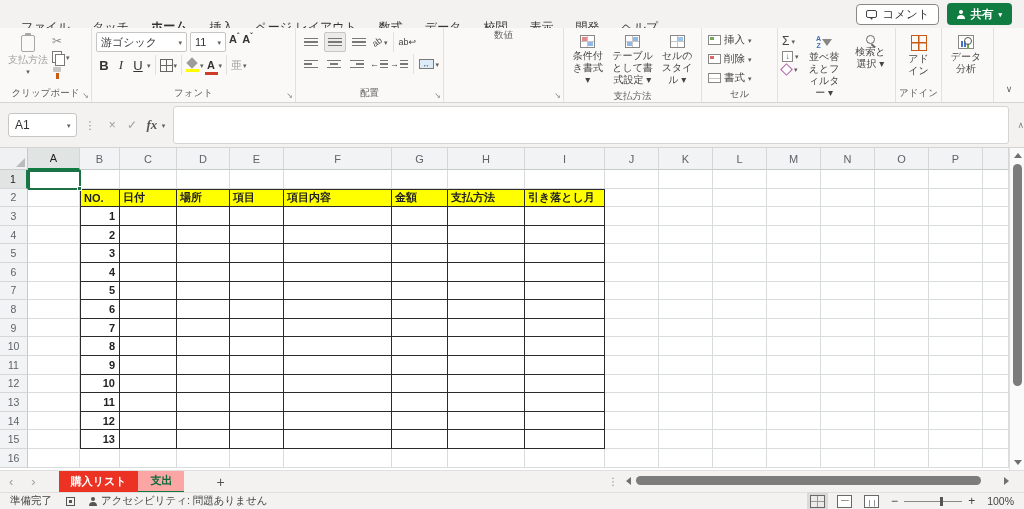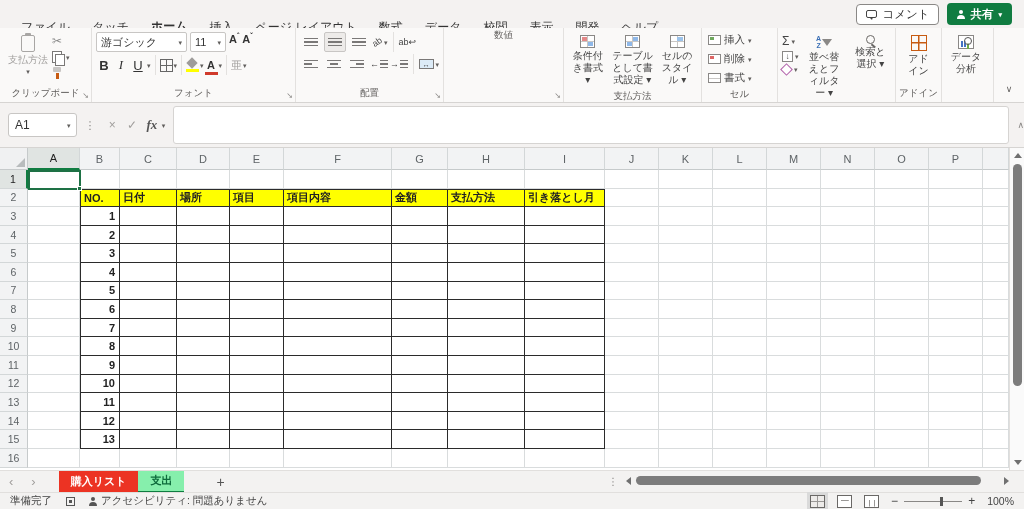--- a/index.html
+++ b/index.html
@@ -135,21 +135,21 @@
   .varrow.up { top:5px; border-bottom:5px solid #707070; }
   .varrow.down { bottom:5px; border-top:5px solid #707070; }
   #vthumb { position:absolute; left:3px; top:16px; width:9px; height:222px; background:#7C7C7C; border-radius:5px; }
 
   
   #tabbar { position:absolute; top:470px; left:0; width:1024px; height:22px; background:#F3F2F1; border-top:1px solid #E1DFDD; display:flex; align-items:center; }
   .tab-nav { color:#A19F9D; font-size:13px; padding:0 9px; }
   #sheettabs { display:flex; align-items:stretch; height:22px; margin-left:14px; }
   .stab { display:flex; align-items:center; padding:0 12px; font-size:11px; cursor:default; }
   .stab.colored { background:#EC3323; color:#fff; font-weight:bold; }
-  .stab.active { background:#86efac; color:#0E6B3C; font-weight:bold; border-bottom:2.5px solid #107C41; }
+  .stab.active { background:#fca5a5; color:#0E6B3C; font-weight:bold; border-bottom:2.5px solid #107C41; }
   .addsheet { font-size:14px; color:#555; padding:0 14px; margin-left:18px; }
   #hscroll { position:absolute; left:608px; top:471px; width:401px; height:20px; display:flex; align-items:center; }
   .hs-dots { color:#8A8886; font-size:10px; margin-right:8px; }
   .harrow { width:0; height:0; border-top:4px solid transparent; border-bottom:4px solid transparent; }
   .harrow.left { border-right:5px solid #707070; margin-right:3px; }
   .harrow.right { border-left:5px solid #707070; margin-left:3px; }
   #htrack { flex:1; height:20px; position:relative; }
   #hthumb { position:absolute; top:5px; left:2px; width:345px; height:9px; background:#7C7C7C; border-radius:5px; }
 
   

